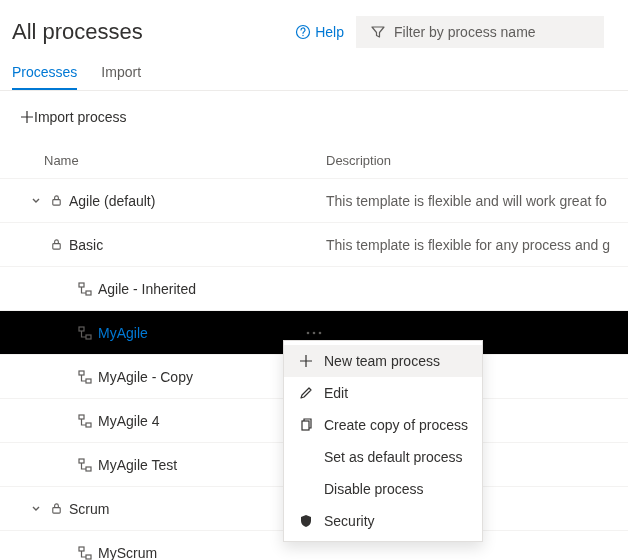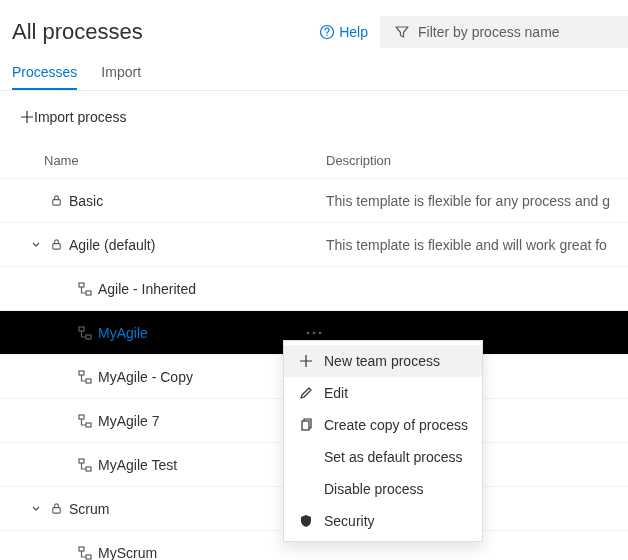--- a/index.html
+++ b/index.html
@@ -1,17 +1,17 @@
 <!DOCTYPE html>
 <html><head>
 <meta charset="utf-8">
 <style>
 * { box-sizing: border-box; margin: 0; padding: 0; }
 body { font-family: "Segoe UI", Arial, sans-serif; font-size: 14px; color: #323130; background: #fff; width: 628px; height: 560px; overflow: hidden; position: relative; }
-.header { display: flex; align-items: center; padding: 16px 0 0 12px; }
+.header { display: flex; align-items: center; padding: 16px 24px 0 12px; }
 .page-title { font-size: 22px; font-weight: 400; color: #323130; flex: 1; }
 .help-link { display: flex; align-items: center; gap: 4px; color: #0078d4; font-size: 14px; margin-right: 12px; cursor: pointer; }
 .filter-box { display: flex; align-items: center; gap: 8px; background: #f3f2f1; padding: 8px 14px; width: 248px; border: none; }
 .filter-box svg { flex-shrink: 0; }
 .filter-text { color: #605e5c; font-size: 14px; }
 .tabs { display: flex; gap: 24px; padding: 8px 12px 0 12px; border-bottom: 1px solid #edebe9; }
 .tab { padding: 8px 0; font-size: 14px; color: #605e5c; cursor: pointer; border-bottom: 2px solid transparent; }
 .tab.active { color: #0078d4; border-bottom-color: #0078d4; }
 .toolbar { padding: 14px 12px; }
 .import-btn { display: flex; align-items: center; gap: 0; color: #323130; font-size: 14px; cursor: pointer; padding: 4px 8px; width: fit-content; }
@@ -72,51 +72,51 @@
 </div>
 
 <div class="table-header">
   <div class="col-name-hdr">Name</div>
   <div>Description</div>
 </div>
 
 <div id="rows-container">
     <div class="row">
       <div class="col-name indent1">
-        <span class="chevron none">
+        <span class="chevron">
           <svg width="12" height="12" viewBox="0 0 12 12">
             <path d="M3 4l3 3 3-3" fill="none" stroke="#605e5c" stroke-width="1.4"></path>
           </svg>
         </span>
         <span class="lock">
           <svg width="13" height="13" viewBox="0 0 14 14">
             <rect x="3" y="6" width="8" height="6" rx="1" fill="none" stroke="#605e5c" stroke-width="1.2"></rect>
             <path d="M5 6V4a2 2 0 0 1 4 0v2" fill="none" stroke="#605e5c" stroke-width="1.2"></path>
           </svg>
         </span>
-        <span class="name-text">Basic</span>
-      </div>
-      <div class="col-desc">This template is flexible for any process and g</div>
+        <span class="name-text">Agile (default)</span>
+      </div>
+      <div class="col-desc">This template is flexible and will work great fo</div>
     </div>
     <div class="row">
       <div class="col-name indent1">
-        <span class="chevron">
+        <span class="chevron none">
           <svg width="12" height="12" viewBox="0 0 12 12">
             <path d="M3 4l3 3 3-3" fill="none" stroke="#605e5c" stroke-width="1.4"></path>
           </svg>
         </span>
         <span class="lock">
           <svg width="13" height="13" viewBox="0 0 14 14">
             <rect x="3" y="6" width="8" height="6" rx="1" fill="none" stroke="#605e5c" stroke-width="1.2"></rect>
             <path d="M5 6V4a2 2 0 0 1 4 0v2" fill="none" stroke="#605e5c" stroke-width="1.2"></path>
           </svg>
         </span>
-        <span class="name-text">Agile (default)</span>
-      </div>
-      <div class="col-desc">This template is flexible and will work great fo</div>
+        <span class="name-text">Basic</span>
+      </div>
+      <div class="col-desc">This template is flexible for any process and g</div>
     </div>
     <div class="row">
       <div class="col-name indent2">
         <span class="chevron none">
           <svg width="12" height="12" viewBox="0 0 12 12">
             <path d="M3 4l3 3 3-3" fill="none" stroke="#605e5c" stroke-width="1.4"></path>
           </svg>
         </span>
         <span class="inherit-icon">
           <svg width="14" height="14" viewBox="0 0 14 14">
@@ -179,21 +179,21 @@
             <path d="M3 4l3 3 3-3" fill="none" stroke="#605e5c" stroke-width="1.4"></path>
           </svg>
         </span>
         <span class="inherit-icon">
           <svg width="14" height="14" viewBox="0 0 14 14">
             <rect x="1" y="1" width="5" height="4" fill="none" stroke="#605e5c" stroke-width="1.2"></rect>
             <rect x="8" y="9" width="5" height="4" fill="none" stroke="#605e5c" stroke-width="1.2"></rect>
             <path d="M3.5 5v6h4.5" fill="none" stroke="#605e5c" stroke-width="1.2"></path>
           </svg>
         </span>
-        <span class="name-text">MyAgile 7</span>
+        <span class="name-text">MyAgile 4</span>
       </div>
       <div class="col-desc"></div>
     </div>
     <div class="row">
       <div class="col-name indent2">
         <span class="chevron none">
           <svg width="12" height="12" viewBox="0 0 12 12">
             <path d="M3 4l3 3 3-3" fill="none" stroke="#605e5c" stroke-width="1.4"></path>
           </svg>
         </span>

